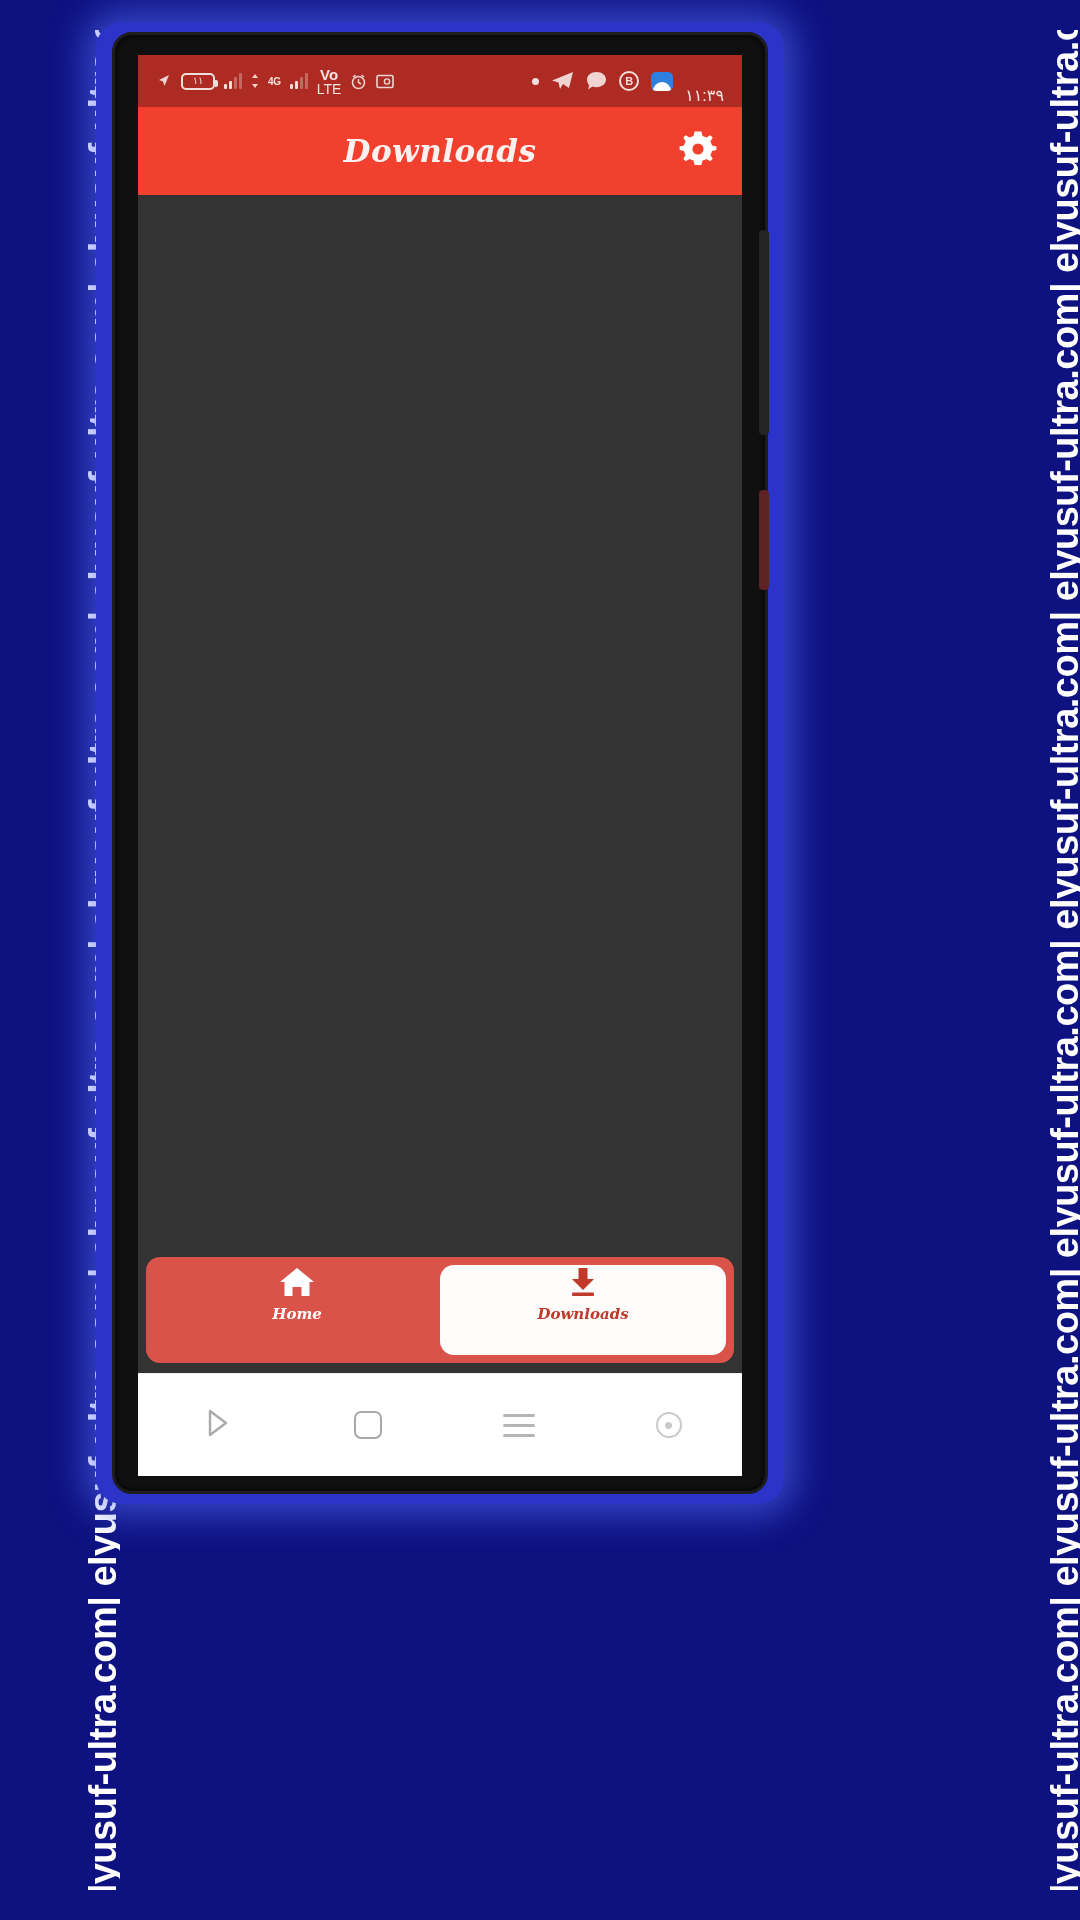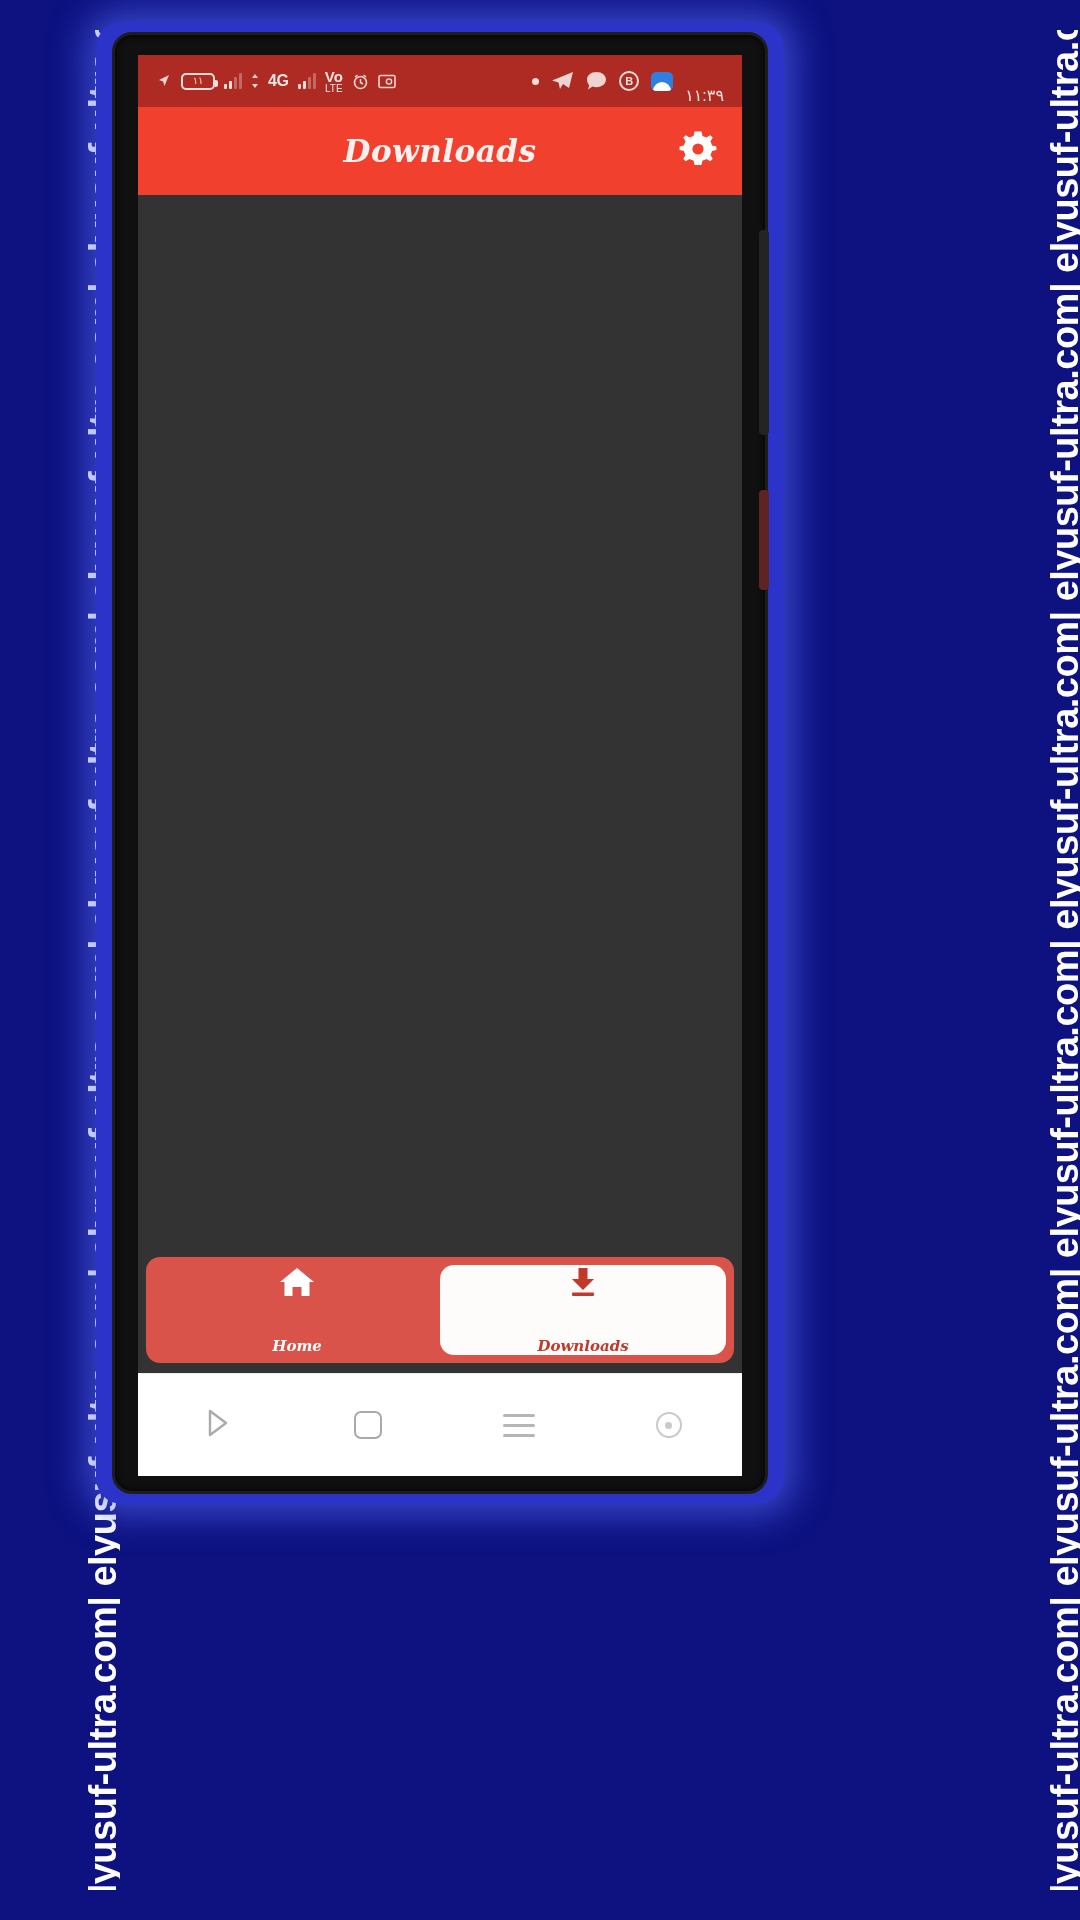--- a/index.html
+++ b/index.html
@@ -98,24 +98,24 @@
   }
   .batt span { font-size:10px; line-height:1; color:#f0dedb; }
 
   .bars { display:flex; align-items:flex-end; gap:2px; height:16px; }
   .bars i { width:3px; background:#f0dedb; display:block; border-radius:1px; }
   .bars i:nth-child(1){height:5px;}
   .bars i:nth-child(2){height:8px;}
   .bars i:nth-child(3){height:12px; opacity:.35;}
   .bars i:nth-child(4){height:16px; opacity:.35;}
 
-  .net-lab { font-size:16px; font-weight:bold; letter-spacing:-.3px; }
+  .net-lab { font-size:10px; font-weight:bold; letter-spacing:-.3px; }
   .net-stack { display:flex; flex-direction:column; align-items:center; line-height:1; }
   .net-stack b { font-size:15px; }
-  .net-stack small { font-size:10px; }
+  .net-stack small { font-size:14px; }
 
   .sb-dot { width:7px; height:7px; border-radius:50%; background:#f3dedb; }
 
   .appicon-blue {
     width:22px; height:19px; border-radius:5px;
     background:#2f7fe0;
     display:flex; align-items:flex-end; justify-content:center;
     overflow:hidden;
   }
   .appicon-blue i {
@@ -167,22 +167,22 @@
   .tabbar {
     height:106px;
     background:#d9534a;
     border-radius:14px;
     display:flex; align-items:center;
     padding:8px;
   }
   .tab {
     flex:1; height:100%;
     display:flex; flex-direction:column;
-    align-items:center; justify-content:space-between;
-    gap:20px;
+    align-items:center; justify-content:flex-start;
+    gap:6px;
     border-radius:14px;
   }
   .tab.active { background:#fdfcfa; }
   .tab-label {
     font-family:"DejaVu Serif", serif;
     font-style:italic; font-weight:bold;
     font-size:15px;
     color:#ffffff;
   }
   .tab.active .tab-label { color:#c0392b; }

